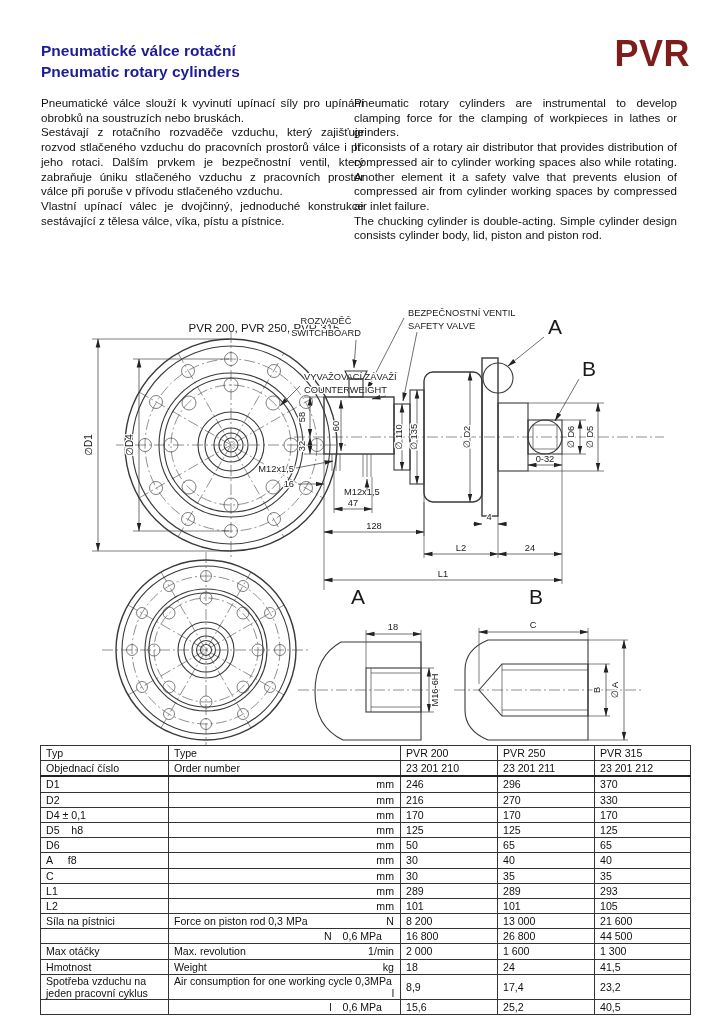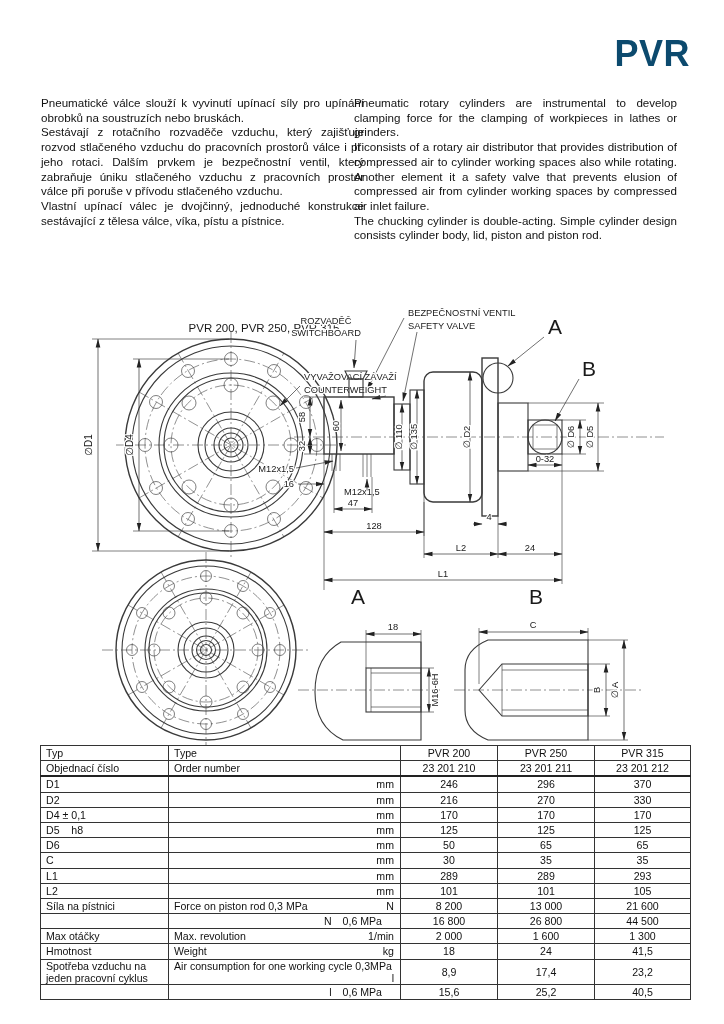--- a/index.html
+++ b/index.html
@@ -1,46 +1,50 @@
 <!DOCTYPE html>
 <html><head>
 <meta charset="utf-8">
 <style>
   html,body{margin:0;padding:0;background:#e8e8e8}
   .page{position:relative;width:724px;height:1024px;background:#fff;font-family:"Liberation Sans",sans-serif;color:#111;overflow:hidden;box-shadow:0 0 4px rgba(0,0,0,.3)}
   .titles{position:absolute;left:41px;top:41px}
   .titles div{font-size:15.5px;font-weight:bold;color:#1c1c96;line-height:1.35}
-  .pvr{position:absolute;right:34px;top:33px;font-size:36px;font-weight:bold;color:#0c4a6e;letter-spacing:.5px}
+  .pvr{position:absolute;right:34px;top:33px;font-size:36px;font-weight:bold;color:#7f1d1d;letter-spacing:.5px}
   .col{position:absolute;top:96px;width:323px;font-size:11.6px;line-height:1.27;text-align:justify}
   .col p{margin:0}
   .col.cs{left:41px}
   .col.en{left:354px}
   .drawing{position:absolute;left:36px;top:302px}
   svg text{font-family:"Liberation Sans",sans-serif;fill:#1a1a1a;paint-order:stroke;stroke:#fff;stroke-width:2.6px;stroke-linejoin:round}
   .t9{font-size:9.3px}.t10{font-size:10px}.t11{font-size:11.5px}.t20{font-size:21px}
   .s{stroke:#3a3a3a;stroke-width:1.1;fill:none}
   .s2{stroke:#3a3a3a;stroke-width:1.4;fill:none}
   .t{stroke:#3a3a3a;stroke-width:.65;fill:none}
   .d{stroke:#333;stroke-width:.7;fill:none}
   .cl{stroke:#555;stroke-width:.65;fill:none;stroke-dasharray:11 3 2 3}
   table{position:absolute;left:40px;top:745px;width:650px;border-collapse:collapse;border:1.7px solid #222;table-layout:fixed}
   td{border:1px solid #333;font-size:10.6px;padding:0 5px;height:14.2px;line-height:1.15;vertical-align:middle;overflow:hidden}
   tr.hd td{font-weight:normal}
   tr.hd2 td{border-bottom:2px solid #222}
-  td.v{text-align:center}
+  td.v{text-align:left}
   td.c2{padding:0}
   .ent{float:left;padding-left:5px}
   .un{float:right;padding-right:6px}
   .ent.r{float:right;padding-right:18px}
 </style>
 </head>
 <body>
 
 <div class="page">
 
+  <div class="titles">
+    <div>Pneumatické válce rotační</div>
+    <div>Pneumatic rotary cylinders</div>
+  </div>
   <div class="pvr">PVR</div>
 
   <div class="col cs">
     <p>Pneumatické válce slouží k vyvinutí upínací síly pro upínání obrobků na soustruzích nebo bruskách.</p>
     <p>Sestávají z rotačního rozvaděče vzduchu, který zajišťuje rozvod stlačeného vzduchu do pracovních prostorů válce i při jeho rotaci. Dalším prvkem je bezpečnostní ventil, který zabraňuje úniku stlačeného vzduchu z pracovních prostor válce při poruše v přívodu stlačeného vzduchu.</p>
     <p>Vlastní upínací válec je dvojčinný, jednoduché konstrukce sestávající z tělesa válce, víka, pístu a pístnice.</p>
   </div>
   <div class="col en">
     <p>Pneumatic rotary cylinders are instrumental to develop clamping force for the clamping of workpieces in lathes or grinders.</p>
     <p>It consists of a rotary air distributor that provides distribution of compressed air to cylinder working spaces also while rotating. Another element it a safety valve that prevents elusion of compressed air from cylinder working spaces by compressed air inlet failure.</p>
@@ -358,20 +362,30 @@
           <td>D6</td>
           <td class="c2">
             <span class="ent"></span>
             <span class="un">mm</span>
           </td>
           <td class="v">50</td>
           <td class="v">65</td>
           <td class="v">65</td>
         </tr>
     <tr>
+          <td>A&nbsp;&nbsp;&nbsp;&nbsp;&nbsp;f8</td>
+          <td class="c2">
+            <span class="ent"></span>
+            <span class="un">mm</span>
+          </td>
+          <td class="v">30</td>
+          <td class="v">40</td>
+          <td class="v">40</td>
+        </tr>
+    <tr>
           <td>C</td>
           <td class="c2">
             <span class="ent"></span>
             <span class="un">mm</span>
           </td>
           <td class="v">30</td>
           <td class="v">35</td>
           <td class="v">35</td>
         </tr>
     <tr>

